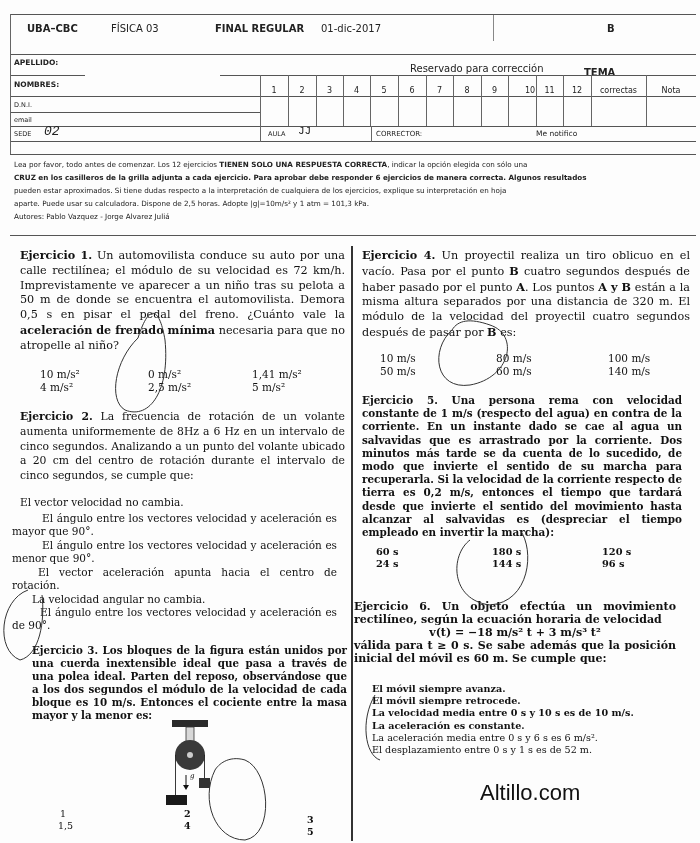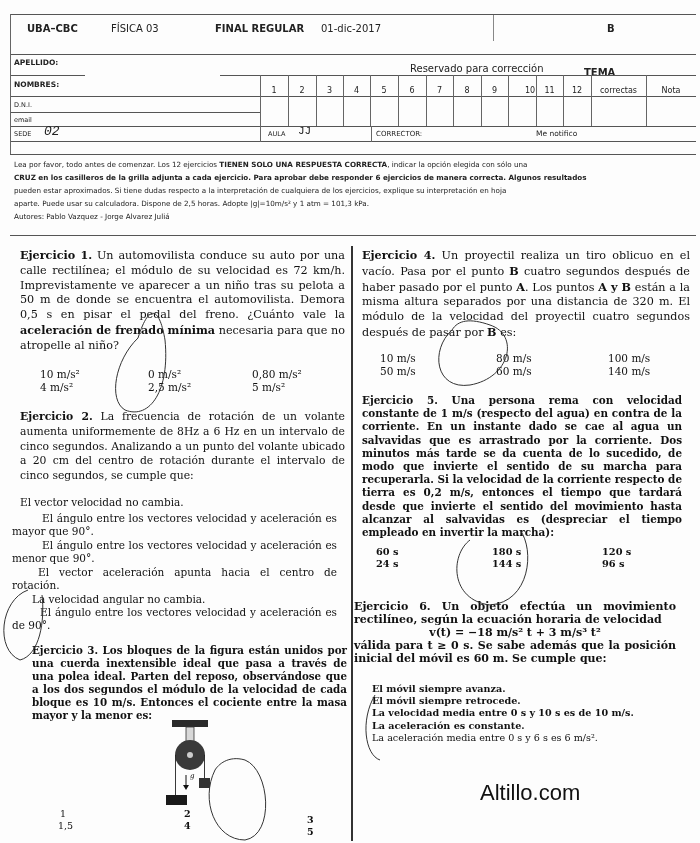--- a/index.html
+++ b/index.html
@@ -147,21 +147,21 @@
 <div class="col-divider"></div>
 
 <div class="col col-left">
 
   <div class="ex" style="top:0">
     <p><span class="ex-title">Ejercicio 1.</span><span> Un automovilista conduce su auto por una calle rectilínea; el módulo de su velocidad es 72 km/h. Imprevistamente ve aparecer a un niño tras su pelota a 50 m de donde se encuentra el automovilista. Demora 0,5 s en pisar el pedal del freno. ¿Cuánto vale la </span><b>aceleración de frenado mínima</b><span> necesaria para que no atropelle al niño?</span></p>
   </div>
   <div class="opts3" style="top:120px;height:30px">
     <span class="o" style="left:20px;top:0">10 m/s²</span>
     <span class="o" style="left:128px;top:0">0 m/s²</span>
-    <span class="o" style="left:232px;top:0">0,80 m/s²</span>
+    <span class="o" style="left:232px;top:0">1,41 m/s²</span>
     <span class="o" style="left:20px;top:13px">4 m/s²</span>
     <span class="o" style="left:128px;top:13px">2,5 m/s²</span>
     <span class="o" style="left:232px;top:13px">5 m/s²</span>
   </div>
 
   <div class="ex" style="top:162px;font-size:10.8px">
     <p><span class="ex-title">Ejercicio 2.</span><span> La frecuencia de rotación de un volante aumenta uniformemente de 8Hz a 6 Hz en un intervalo de cinco segundos. Analizando a un punto del volante ubicado a 20 cm del centro de rotación durante el intervalo de cinco segundos, se cumple que:</span></p>
   </div>
   <div class="stmts" style="top:248px;height:140px;font-size:10.5px;line-height:13px">
     <div style="left:0;top:0;padding-left:0">El vector velocidad no cambia.</div>
@@ -229,20 +229,21 @@
     <p style="font-weight:600"><span class="ex-title" style="font-weight:bold">Ejercicio 6.</span><span> Un objeto efectúa un movimiento rectilíneo, según la ecuación horaria de velocidad</span></p>
     <p style="text-align:center;font-weight:bold;">v(t) = −18 m/s² t + 3 m/s³ t²</p>
     <p style="font-weight:600">válida para  t ≥ 0 s. Se sabe además que la posición inicial del móvil es 60 m. Se cumple que:</p>
   </div>
   <div class="stmts" style="top:435px;height:90px;font-size:9.6px;line-height:12.4px;left:10px">
     <div style="left:0;top:0;font-weight:bold">El móvil siempre avanza.</div>
     <div style="left:0;top:12px;font-weight:bold">El móvil siempre retrocede.</div>
     <div style="left:0;top:24px;font-weight:bold">La velocidad media entre 0 s y 10 s es de 10 m/s.</div>
     <div style="left:0;top:37px;font-weight:bold">La aceleración es constante.</div>
     <div style="left:0;top:49px">La aceleración media entre 0 s y 6 s es 6 m/s².</div>
+    <div style="left:0;top:61px">El desplazamiento entre 0 s y 1 s es de 52 m.</div>
   </div>
 </div>
 
 <div class="watermark">Altillo.com</div>
 
 <svg class="marks" viewBox="0 0 700 843">
   <path d="M138 338 C 115 360, 108 400, 125 410 C 150 420, 170 390, 165 340 C 160 310, 150 300, 138 338" fill="none" stroke="#333" stroke-width="1"></path>
   <path d="M28 590 C 0 600, -5 650, 20 660 C 40 655, 45 620, 42 595" fill="none" stroke="#333" stroke-width="1"></path>
   <path d="M215 770 C 200 800, 215 840, 245 840 C 275 835, 270 770, 245 760 C 228 755, 218 765, 215 770" fill="none" stroke="#333" stroke-width="1"></path>
   <path d="M452 330 C 430 350, 435 390, 470 385 C 510 378, 520 335, 490 325 C 470 318, 458 320, 452 330" fill="none" stroke="#333" stroke-width="1"></path>

